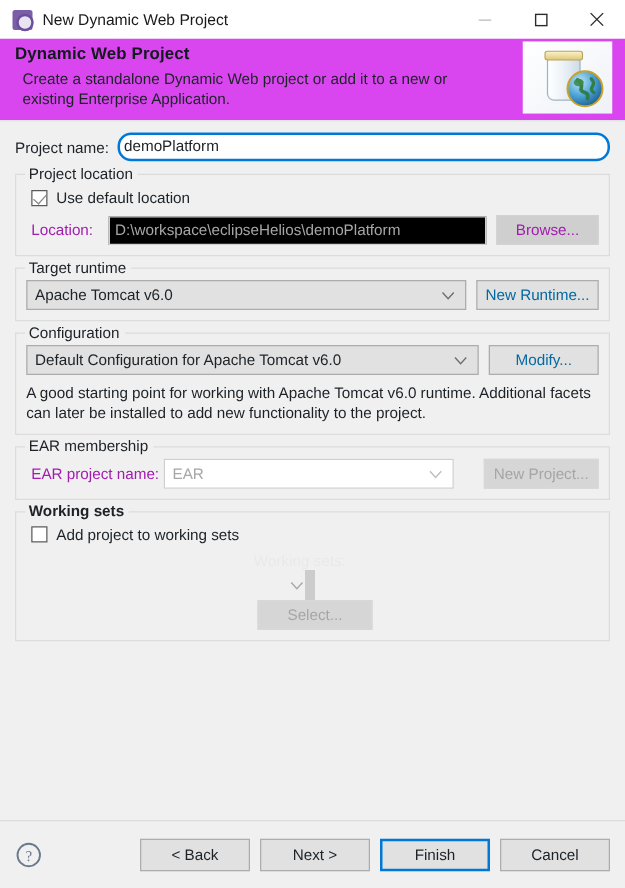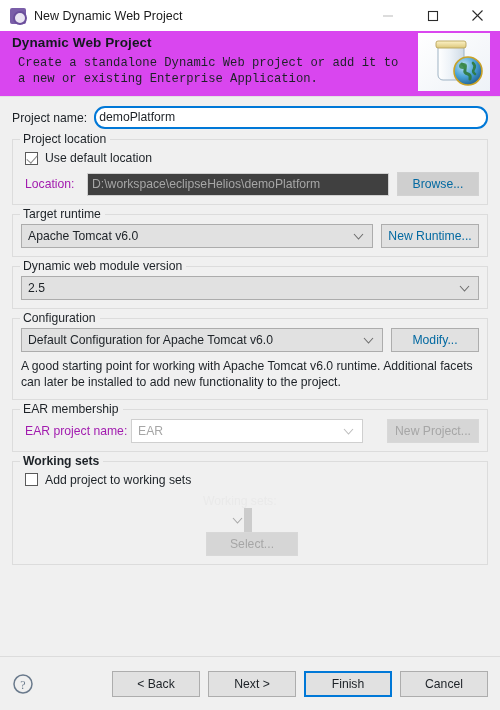--- a/index.html
+++ b/index.html
@@ -76,21 +76,20 @@
     color: #14191f;
     letter-spacing: .1px;
     margin: 0 0 5px 0;
   }
   .header-desc {
     font-size: 12.2px;
     color: #1d2227;
     line-height: 1.33;
     max-width: 390px;
     padding-left: 6px;
-    font-family: Liberation Mono, monospace;
   }
   .header-graphic {
     position: absolute;
     right: 10px; top: 2px;
     width: 72px; height: 58px;
   }
 
   
   .body {
     flex: 1 1 auto;
@@ -118,21 +117,21 @@
     color: #1d2227;
     height: 23px;
     line-height: 21px;
     padding: 0 4px;
     background: #ffffff;
     border: 1px solid #7a7a7a;
     outline: none;
   }
   .textbox.focused { border: 2px solid #0078d7; padding: 0 3px; }
   .textbox.whitedis {
-    background: #404040;
+    background: #000000;
     border: 1px solid #d0d0d0;
     color: #a6a6a6;
   }
 
   
   .group {
     border: 1px solid #dcdcdc;
     margin-bottom: 9px;
     padding: 6px 8px 8px 8px;
     position: relative;
@@ -197,21 +196,21 @@
     border: 1px solid #adadad;
     font-size: 12.2px;
     color: #0369a1;
     font-family: "Liberation Sans", sans-serif;
     display: flex;
     align-items: center;
     justify-content: center;
     white-space: nowrap;
     padding: 0 6px;
   }
-  .btn.dis { color: #0369a1; border-color: #d2d2d2; background: #cfcfcf; }
+  .btn.dis { color: #a21caf; border-color: #d2d2d2; background: #cfcfcf; }
   .btn.dis2 { color: #a6a6a6; border-color: #d8d8d8; background: #d6d6d6; }
 
   .desc-text {
     font-size: 12.2px;
     color: #1d2227;
     line-height: 1.35;
     margin-top: 6px;
   }
   .footer {
     flex: 0 0 auto;
@@ -343,31 +342,20 @@
           <span class="arrow">
             <svg width="11" height="7" viewBox="0 0 11 7">
                 <polyline points="1,1 5.5,6 10,1" fill="none" stroke="#6d6d6d" stroke-width="1.1"></polyline>
               </svg>
           </span>
         </div>
         <div class="btn" style="width:98px;">New Runtime...</div>
       </div>
     </div>
 
-    <div class="group" style="padding-top:9px;">
-      <div class="group-title">Dynamic web module version</div>
-      <div class="combo">
-        <span>2.5</span>
-        <span class="arrow">
-          <svg width="11" height="7" viewBox="0 0 11 7">
-              <polyline points="1,1 5.5,6 10,1" fill="none" stroke="#6d6d6d" stroke-width="1.1"></polyline>
-            </svg>
-        </span>
-      </div>
-    </div>
 
     <div class="group" style="padding-top:9px;">
       <div class="group-title">Configuration</div>
       <div class="row">
         <div class="combo" style="flex:1 1 auto; margin-right:8px;">
           <span>Default Configuration for Apache Tomcat v6.0</span>
           <span class="arrow">
             <svg width="11" height="7" viewBox="0 0 11 7">
                 <polyline points="1,1 5.5,6 10,1" fill="none" stroke="#6d6d6d" stroke-width="1.1"></polyline>
               </svg>

